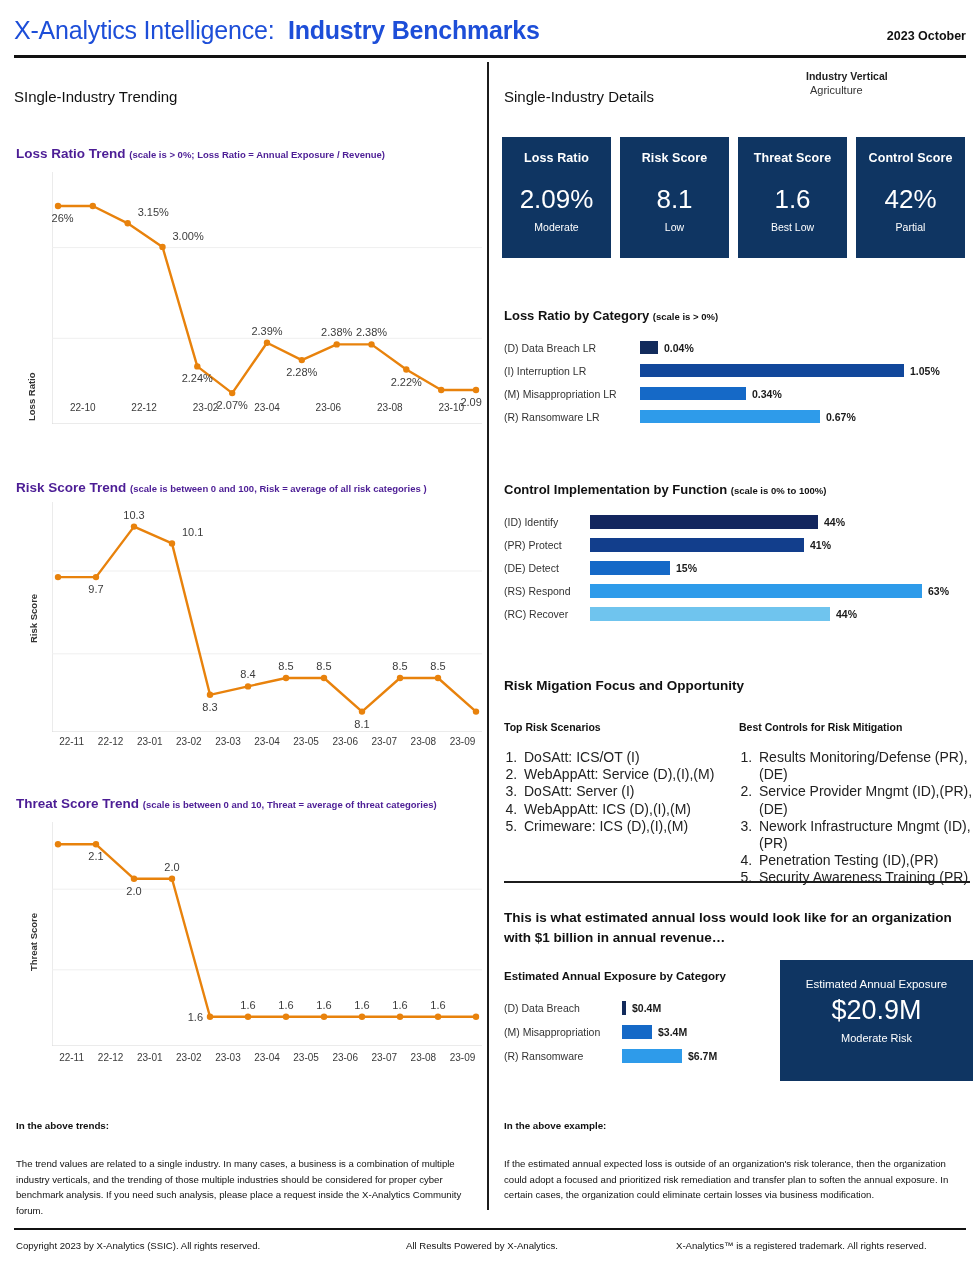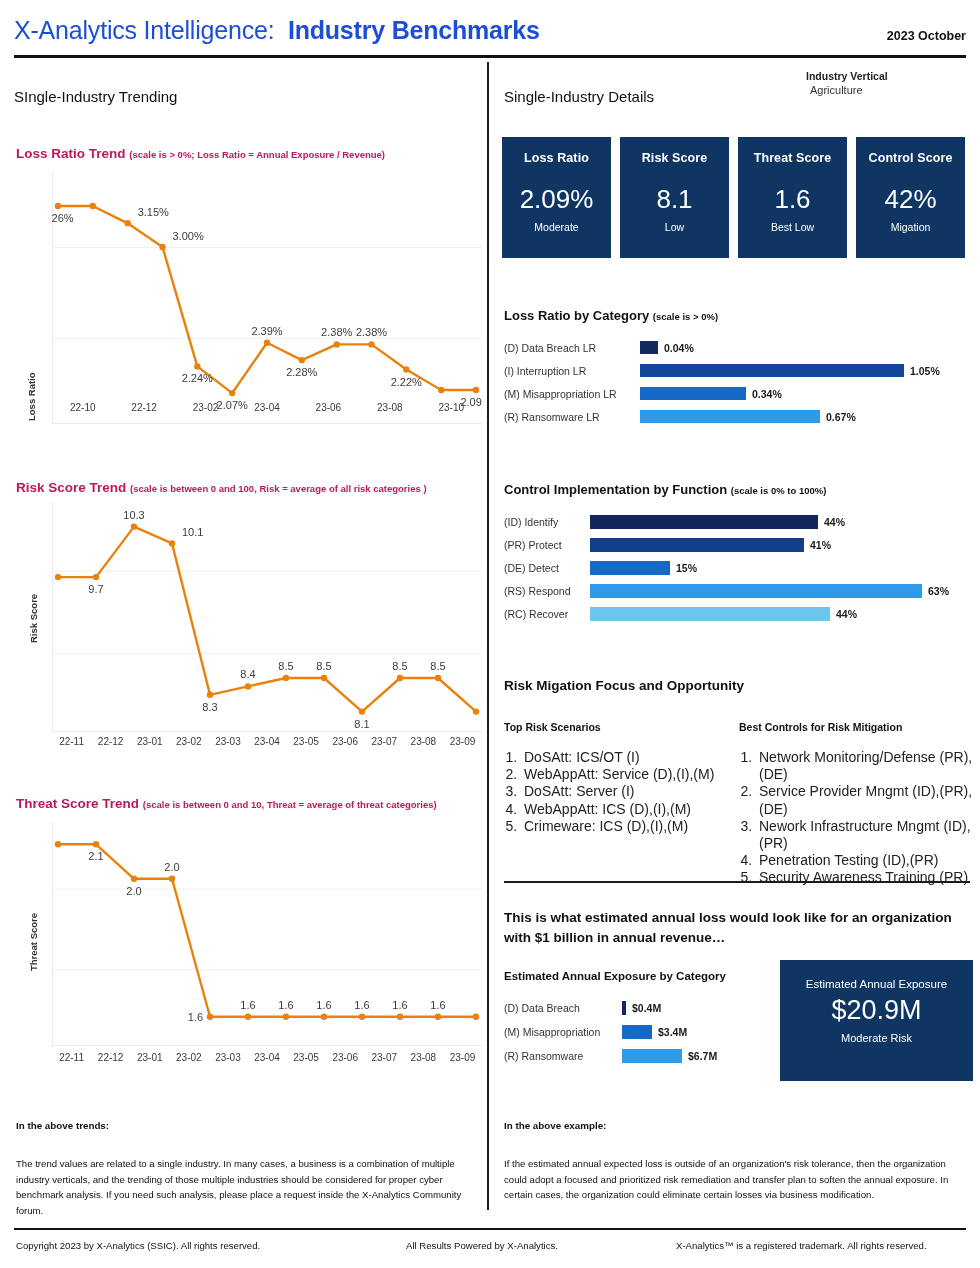--- a/index.html
+++ b/index.html
@@ -22,21 +22,21 @@
   .vdiv { position: absolute; left: 487px; top: 62px; width: 1.6px; height: 1148px; background: #1c1c1c; }
 
   
   .panel-title { position: absolute; font-size: 15px; font-weight: 400; color: #111; }
   .vertical-block { position: absolute; left: 806px; top: 70px; }
   .vertical-block .vlabel { font-size: 10.5px; font-weight: 700; color: #222; }
   .vertical-block .vvalue { font-size: 11px; font-weight: 400; color: #333; padding-left: 4px; margin-top: 2px; }
 
   
   .chart-block { position: absolute; }
-  .chart-head { font-size: 13.5px; font-weight: 700; color: #be185d; white-space: nowrap; }
+  .chart-head { font-size: 13.5px; font-weight: 700; color: #4c1d95; white-space: nowrap; }
   .chart-head .sub { font-size: 9.5px; font-weight: 700; }
   .axis-label {
     position: absolute; font-size: 9.5px; font-weight: 700; color: #333;
     transform: rotate(-90deg); transform-origin: left top; white-space: nowrap;
   }
   .plot { position: absolute; }
   .plot svg { display: block; }
   .tick-row { position: absolute; display: flex; }
   .tick { font-size: 10px; color: #3a3a3a; text-align: center; }
 
@@ -284,21 +284,21 @@
         <div class="k-sub">Low</div>
       </div>
       <div class="kpi">
         <div class="k-label">Threat Score</div>
         <div class="k-value">1.6</div>
         <div class="k-sub">Best Low</div>
       </div>
       <div class="kpi">
         <div class="k-label">Control Score</div>
         <div class="k-value">42%</div>
-        <div class="k-sub">Migation</div>
+        <div class="k-sub">Partial</div>
       </div>
     </div>
 
   <div class="bar-sec" style="left:504px; top:308px; width:470px;">
     <div class="sec-title">
       <span>Loss Ratio by Category</span>
       <span class="sub">(scale is &gt; 0%)</span>
     </div>
     <div class="bar-rows" style="top:28px; width:470px;" id="bars-lrcat">
         <div class="bar-row" style="height: 23px;">
@@ -385,21 +385,21 @@
             <li>DoSAtt: ICS/OT (I)</li>
             <li>WebAppAtt: Service (D),(I),(M)</li>
             <li>DoSAtt: Server (I)</li>
             <li>WebAppAtt: ICS (D),(I),(M)</li>
             <li>Crimeware: ICS (D),(I),(M)</li>
           </ol>
       </div>
       <div class="col">
         <div class="chead">Best Controls for Risk Mitigation</div>
         <ol id="list-controls">
-            <li>Network Monitoring/Defense (PR),(DE)</li>
+            <li>Results Monitoring/Defense (PR),(DE)</li>
             <li>Service Provider Mngmt (ID),(PR),(DE)</li>
             <li>Nework Infrastructure Mngmt (ID),(PR)</li>
             <li>Penetration Testing (ID),(PR)</li>
             <li>Security Awareness Training (PR)</li>
           </ol>
       </div>
     </div>
   </div>
 
   <div class="hrule" style="left:504px; top:881px; width:466px;"></div>

